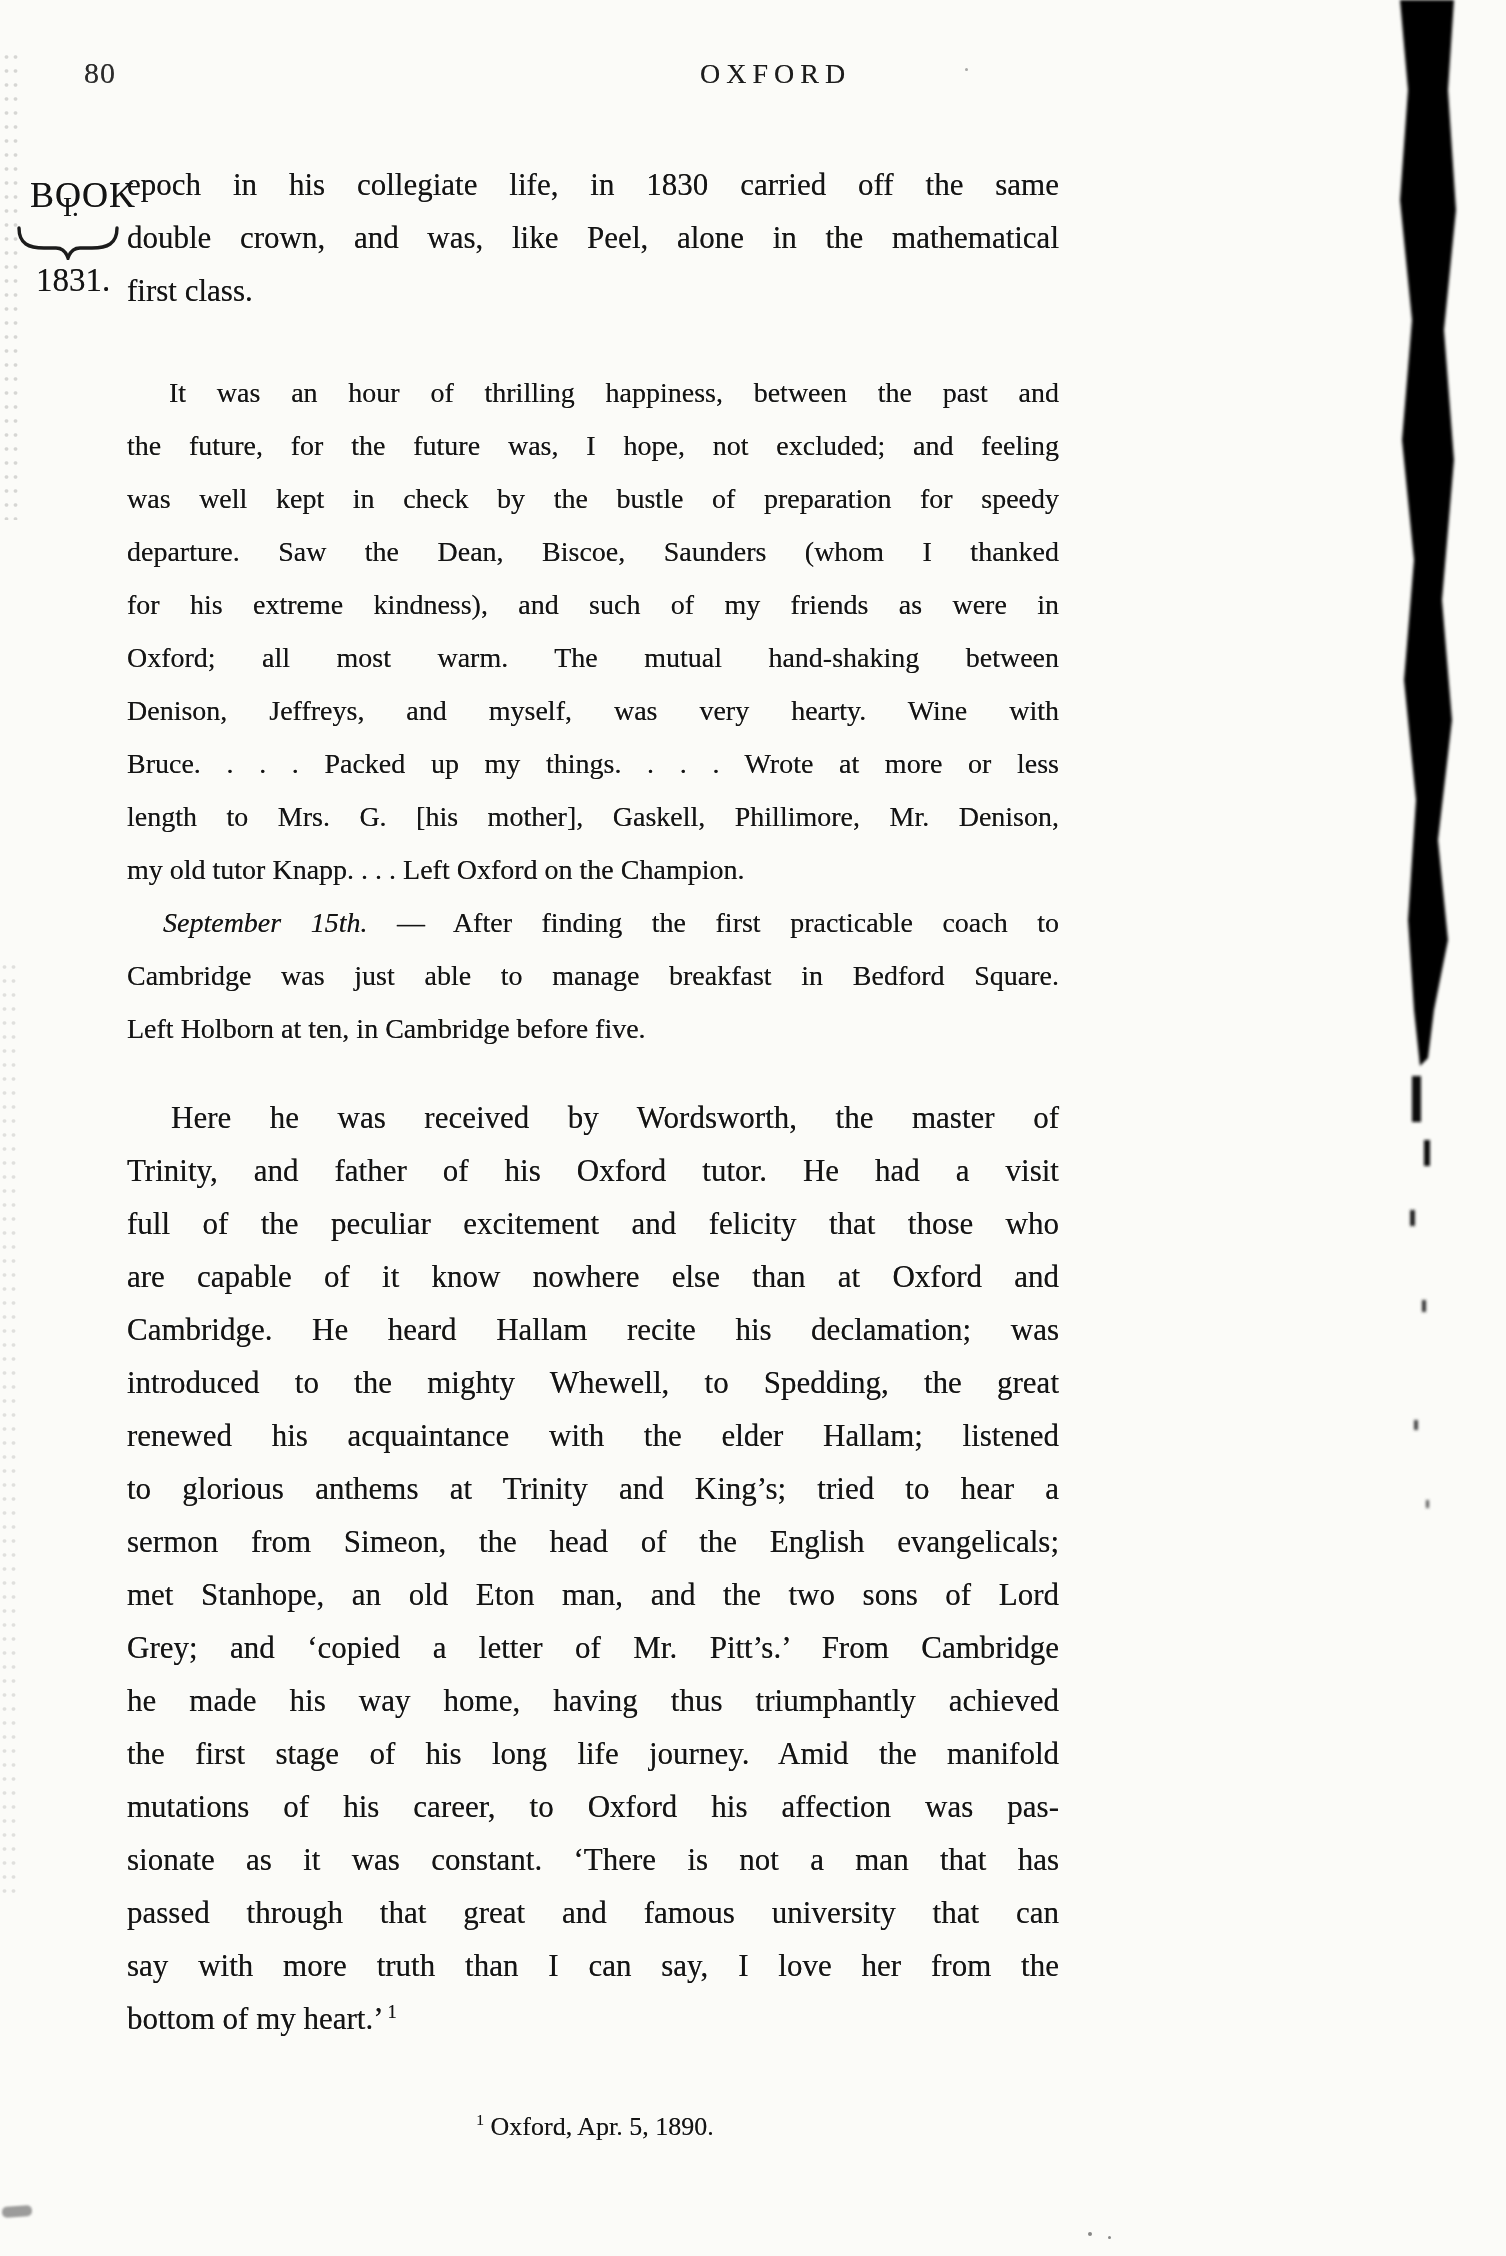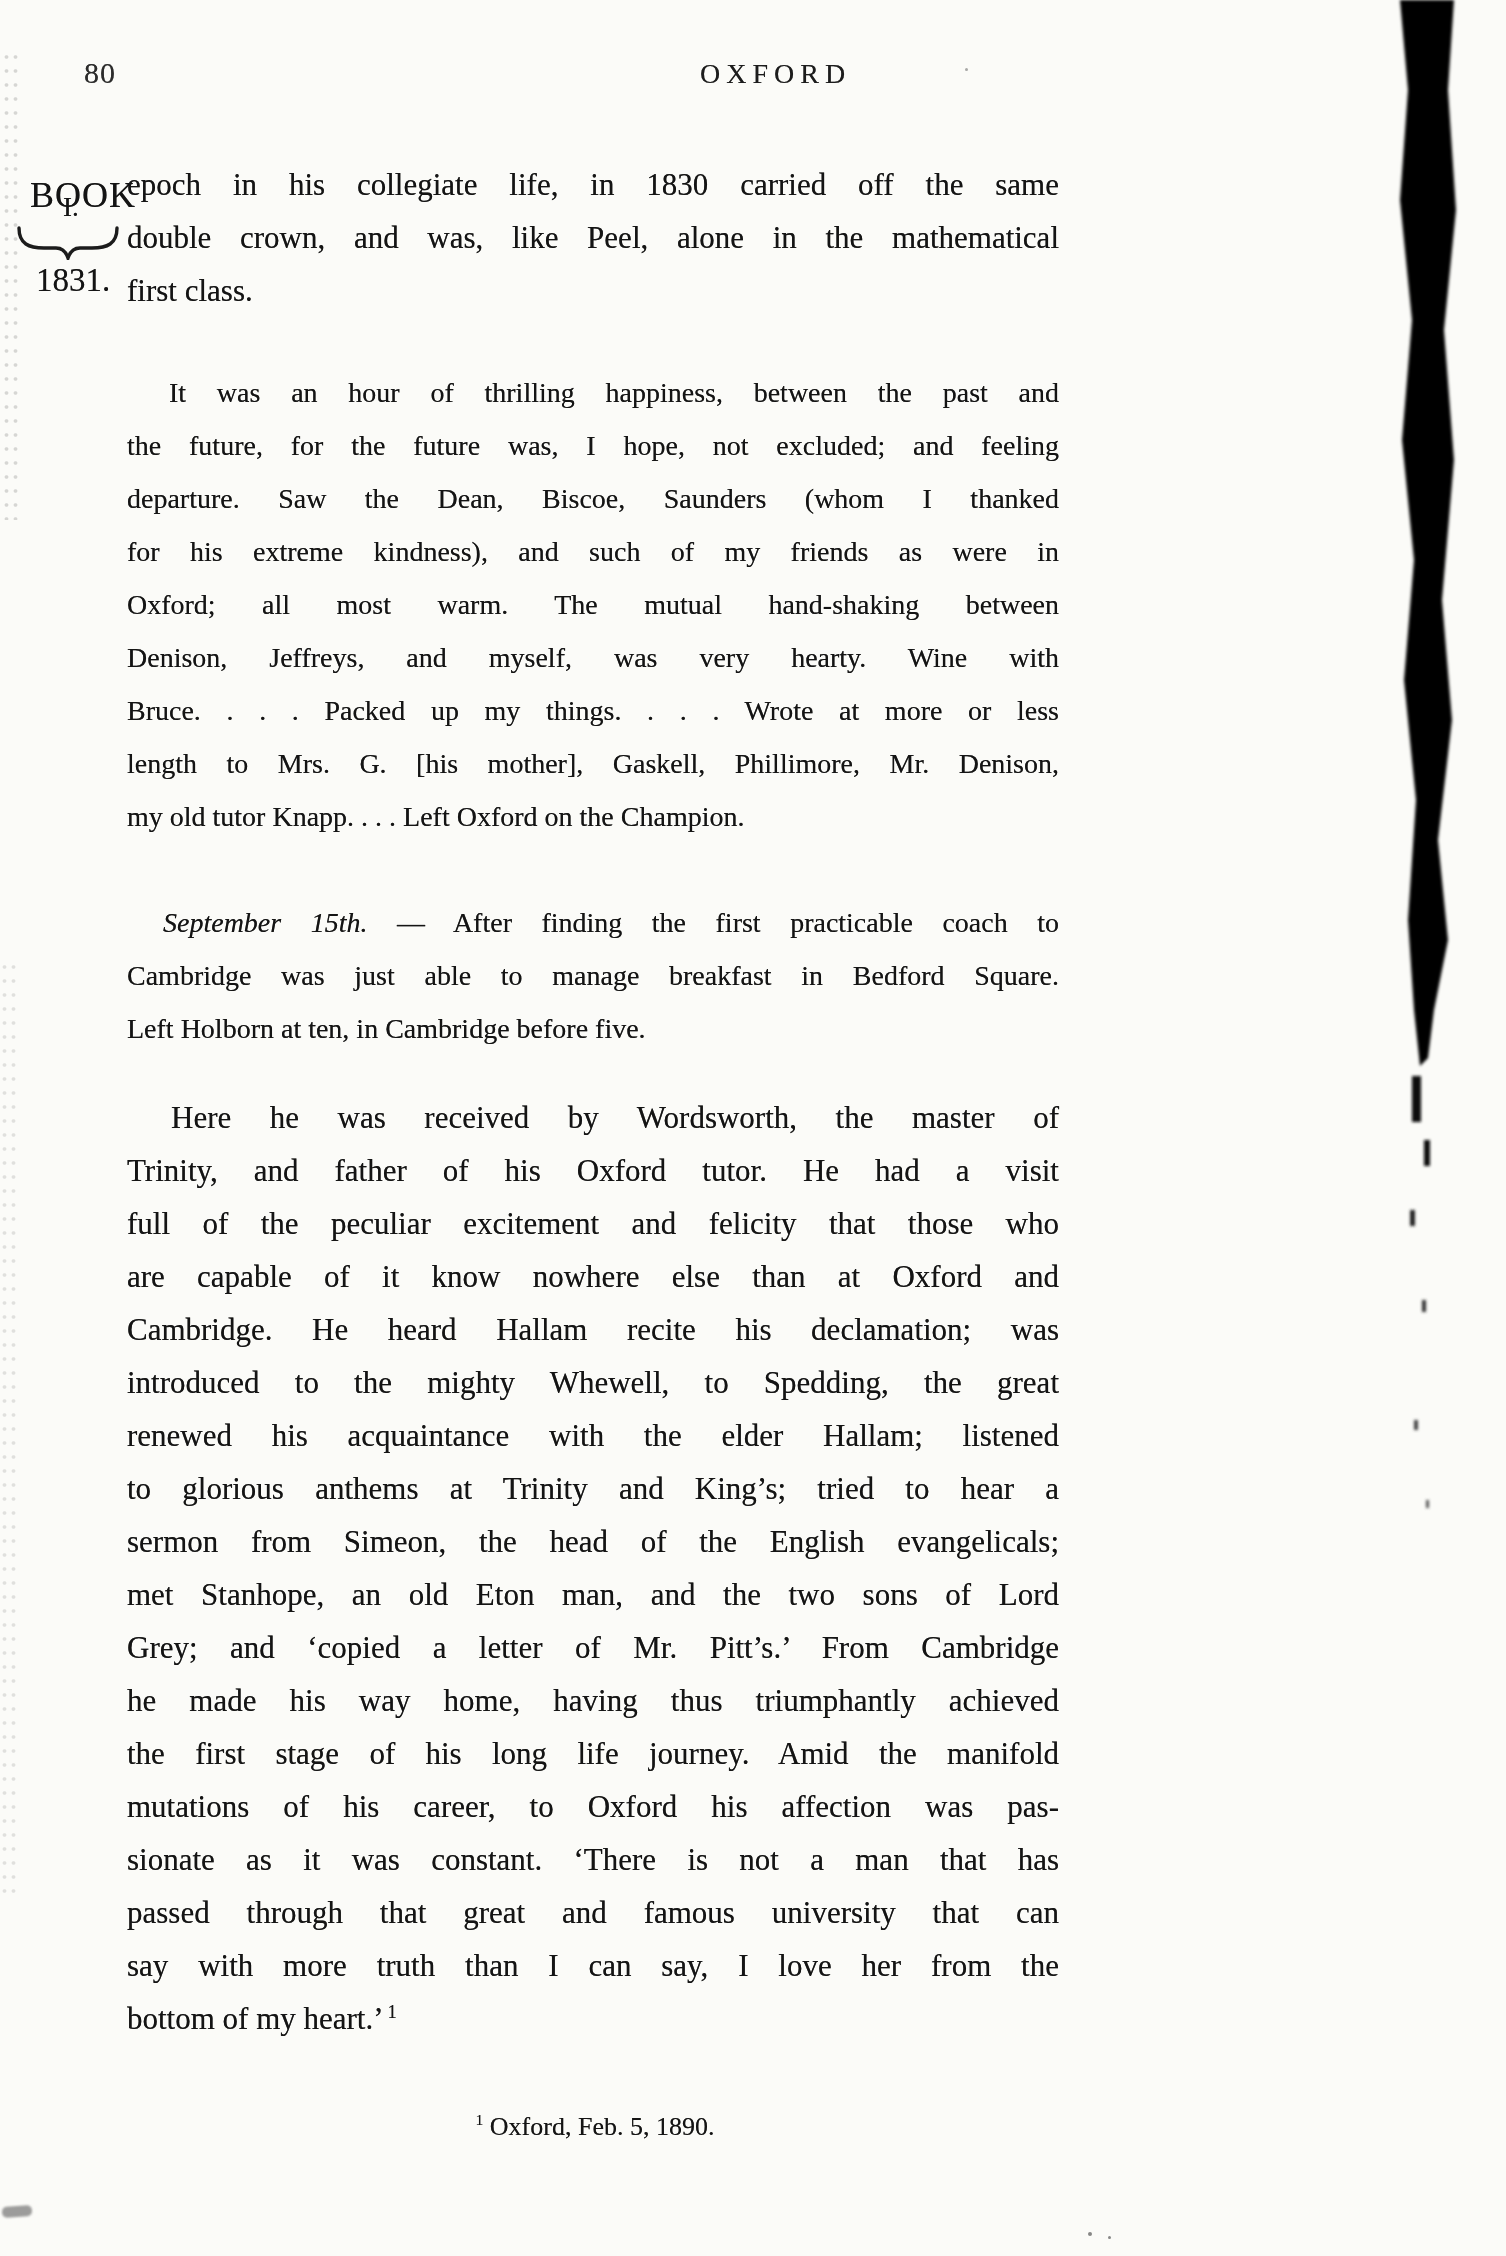--- a/index.html
+++ b/index.html
@@ -96,20 +96,21 @@
 
   <div class="body-block narr p1">
     <div class="line">epoch in his collegiate life, in 1830 carried off the same</div>
     <div class="line">double crown, and was, like Peel, alone in the mathematical</div>
     <div class="line last">first class.</div>
   </div>
 
   <div class="body-block diary p2">
     <div class="line indent-1">It was an hour of thrilling happiness, between the past and</div>
     <div class="line">the future, for the future was, I hope, not excluded; and feeling</div>
+    <div class="line">was well kept in check by the bustle of preparation for speedy</div>
     <div class="line">departure.  Saw the Dean, Biscoe, Saunders (whom I thanked</div>
     <div class="line">for his extreme kindness), and such of my friends as were in</div>
     <div class="line">Oxford; all most warm.  The mutual hand-shaking between</div>
     <div class="line">Denison, Jeffreys, and myself, was very hearty.  Wine with</div>
     <div class="line">Bruce. . . .  Packed up my things. . . .  Wrote at more or less</div>
     <div class="line">length to Mrs. G. [his mother], Gaskell, Phillimore, Mr. Denison,</div>
     <div class="line last">my old tutor Knapp. . . .  Left Oxford on the Champion.</div>
   </div>
 
   <div class="body-block diary p3">
@@ -137,21 +138,21 @@
     <div class="line">mutations of his career, to Oxford his affection was pas-</div>
     <div class="line">sionate as it was constant.  ‘There is not a man that has</div>
     <div class="line">passed through that great and famous university that can</div>
     <div class="line">say with more truth than I can say, I love her from the</div>
     <div class="line last">
       <span>bottom of my heart.’</span><sup class="fnref">1</sup>
     </div>
   </div>
 
   <div class="footnote">
-    <sup class="fnref">1</sup><span> Oxford, Feb. 5, 1890.</span>
+    <sup class="fnref">1</sup><span> Oxford, Apr. 5, 1890.</span>
   </div>
 
   <div class="gutter-band">
     <svg width="100" height="2256" viewBox="0 0 100 2256">
       <g filter="url(#soft)">
         <path d="M28 0 L82 0 L76 90 L84 210 L72 330 L82 460 L70 600 L80 720 L66 840 L76 940 L62 1010 L56 1058 L48 1066 L42 1010 L36 920 L44 800 L32 680 L42 560 L30 440 L40 320 L28 200 L36 90 Z" fill="#050505"></path>
         <rect x="40" y="1076" width="9" height="46" fill="#0a0a0a"></rect>
         <rect x="52" y="1140" width="6" height="26" fill="#111"></rect>
         <rect x="38" y="1210" width="5" height="16" fill="#222"></rect>
         <rect x="50" y="1300" width="4" height="12" fill="#333"></rect>

